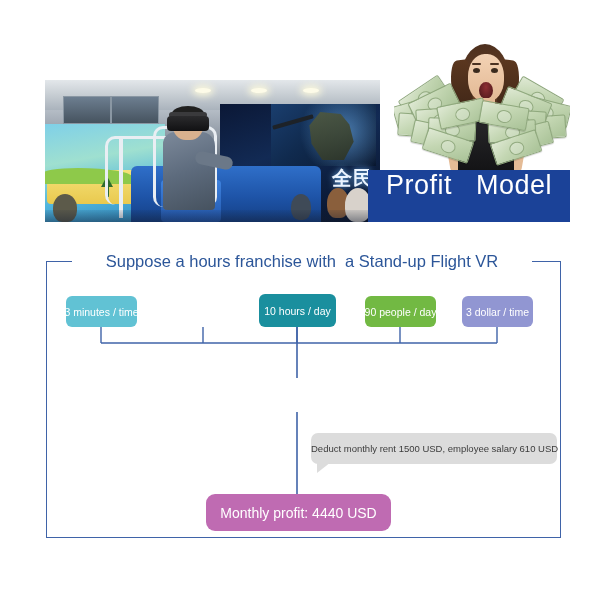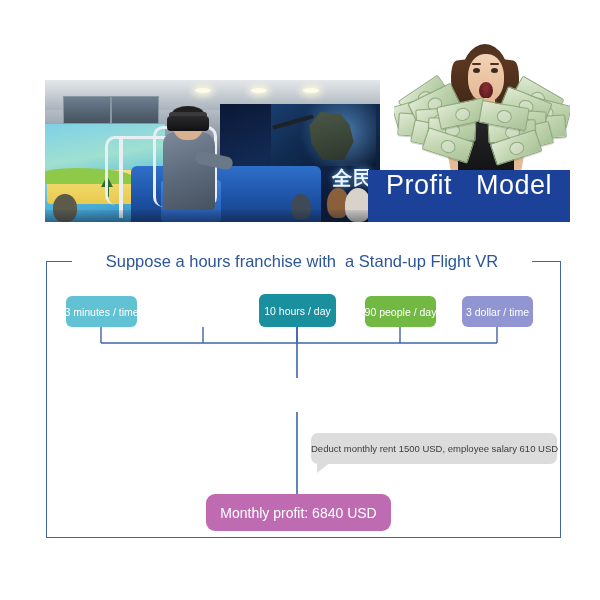--- a/index.html
+++ b/index.html
@@ -447,15 +447,15 @@
   <div class="pill" style="left:365px; top:296px; width:71px; background:#72b943;">90 people / day</div>
 
   <div class="pill" style="left:462px; top:296px; width:71px; background:#9196d2;">3 dollar / time</div>
 
 
   <div class="box-deduct">
     <span>Deduct monthly rent 1500 USD, employee salary 610 USD</span>
     <span class="tail"></span>
   </div>
 
-  <div class="box-profit">Monthly profit: 6840 USD</div>
+  <div class="box-profit">Monthly profit: 4440 USD</div>
 
 </div>
 
 </body></html>

